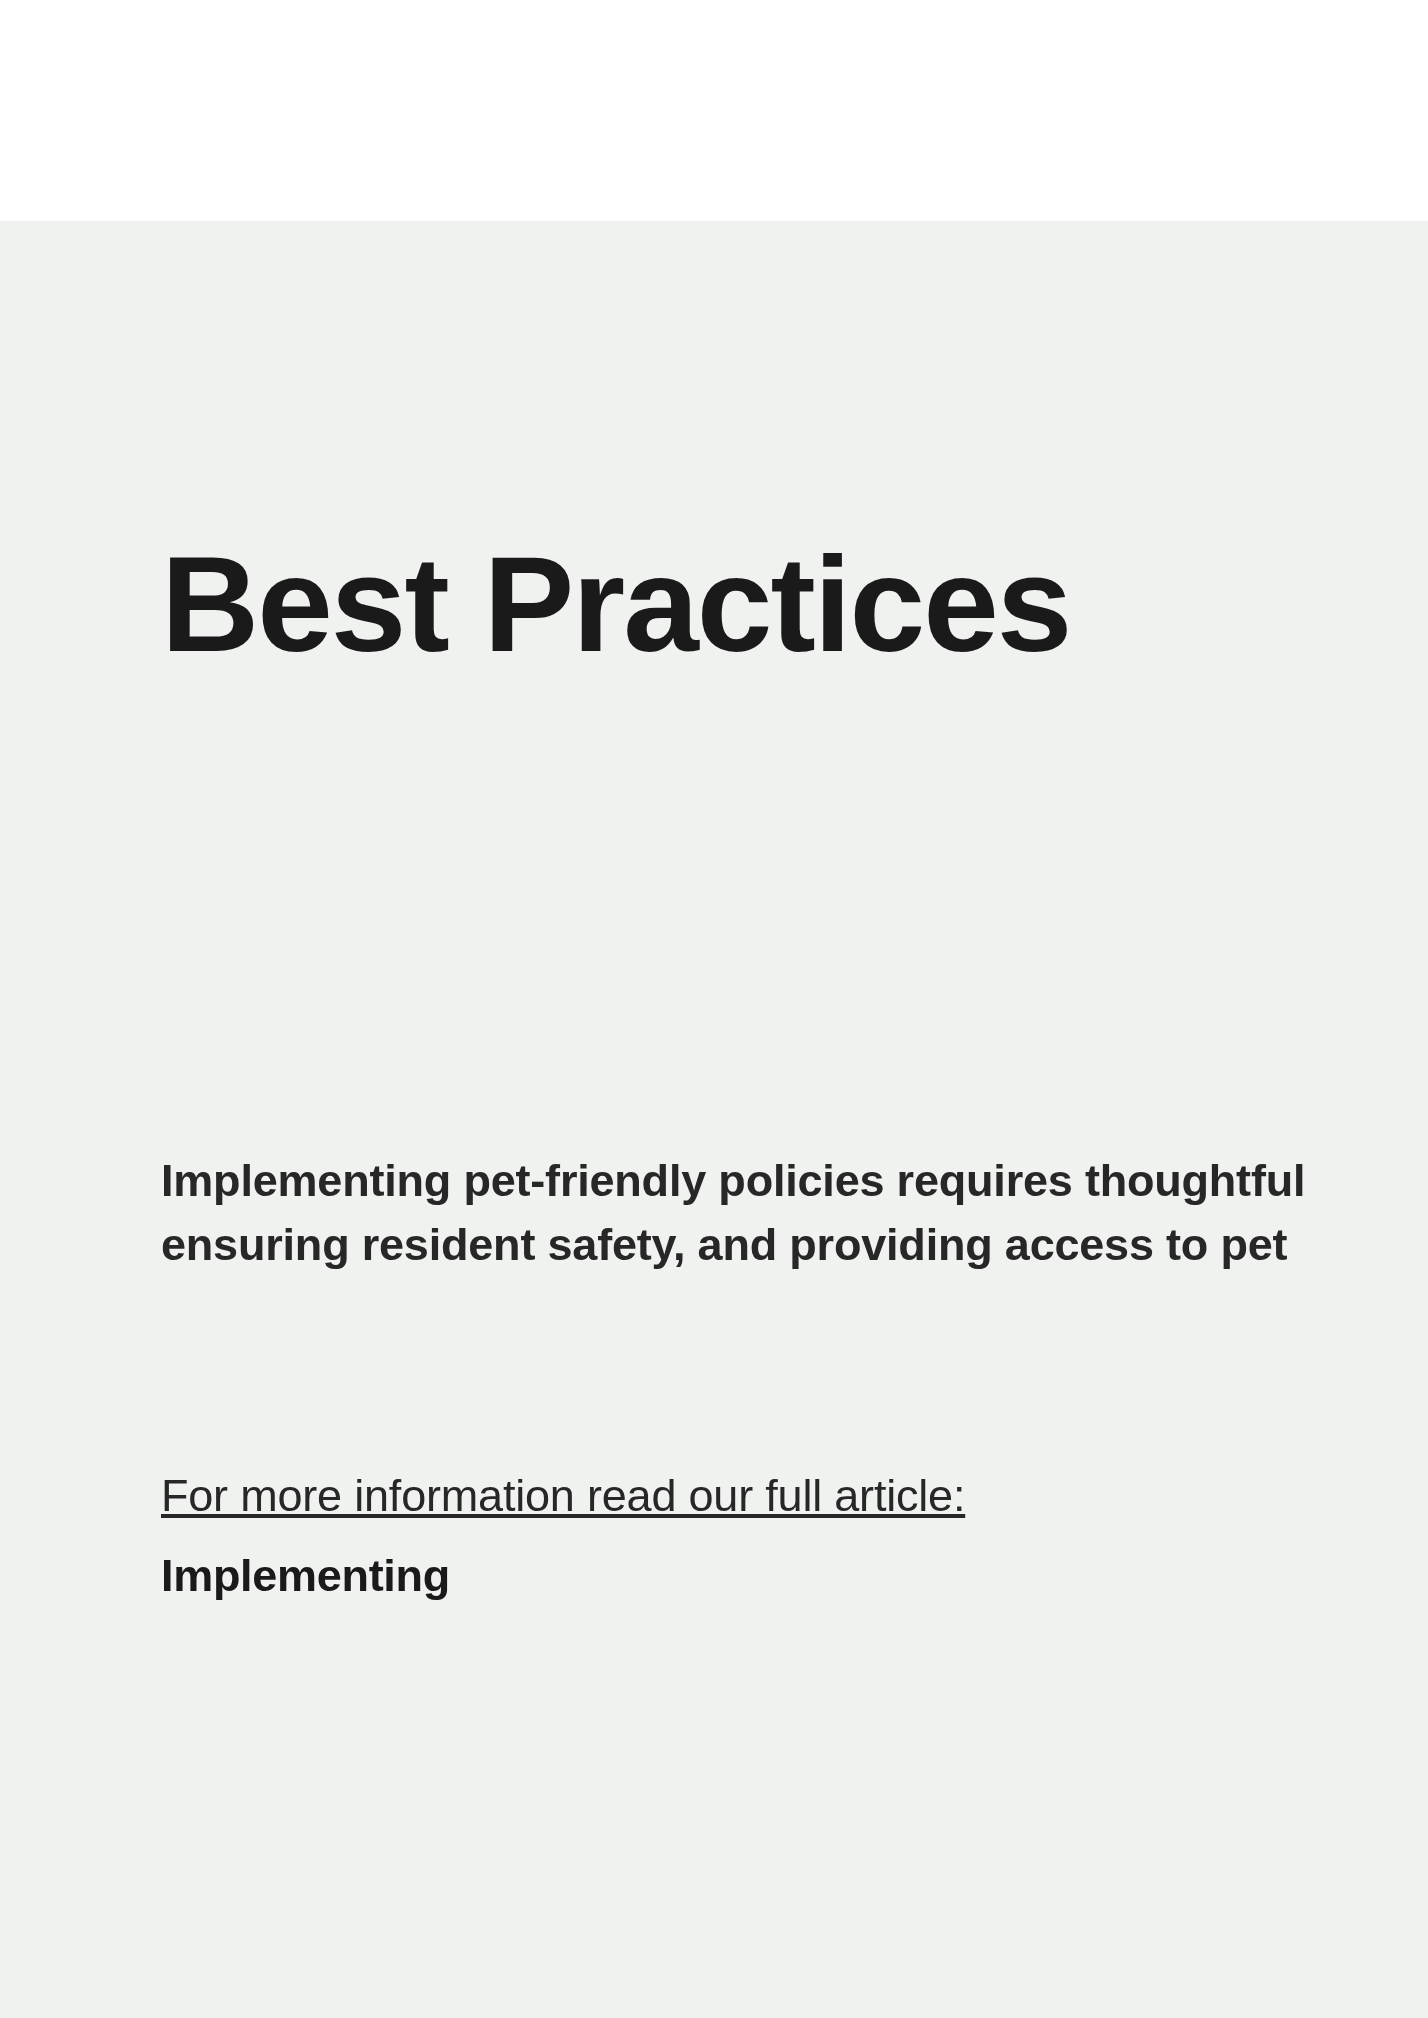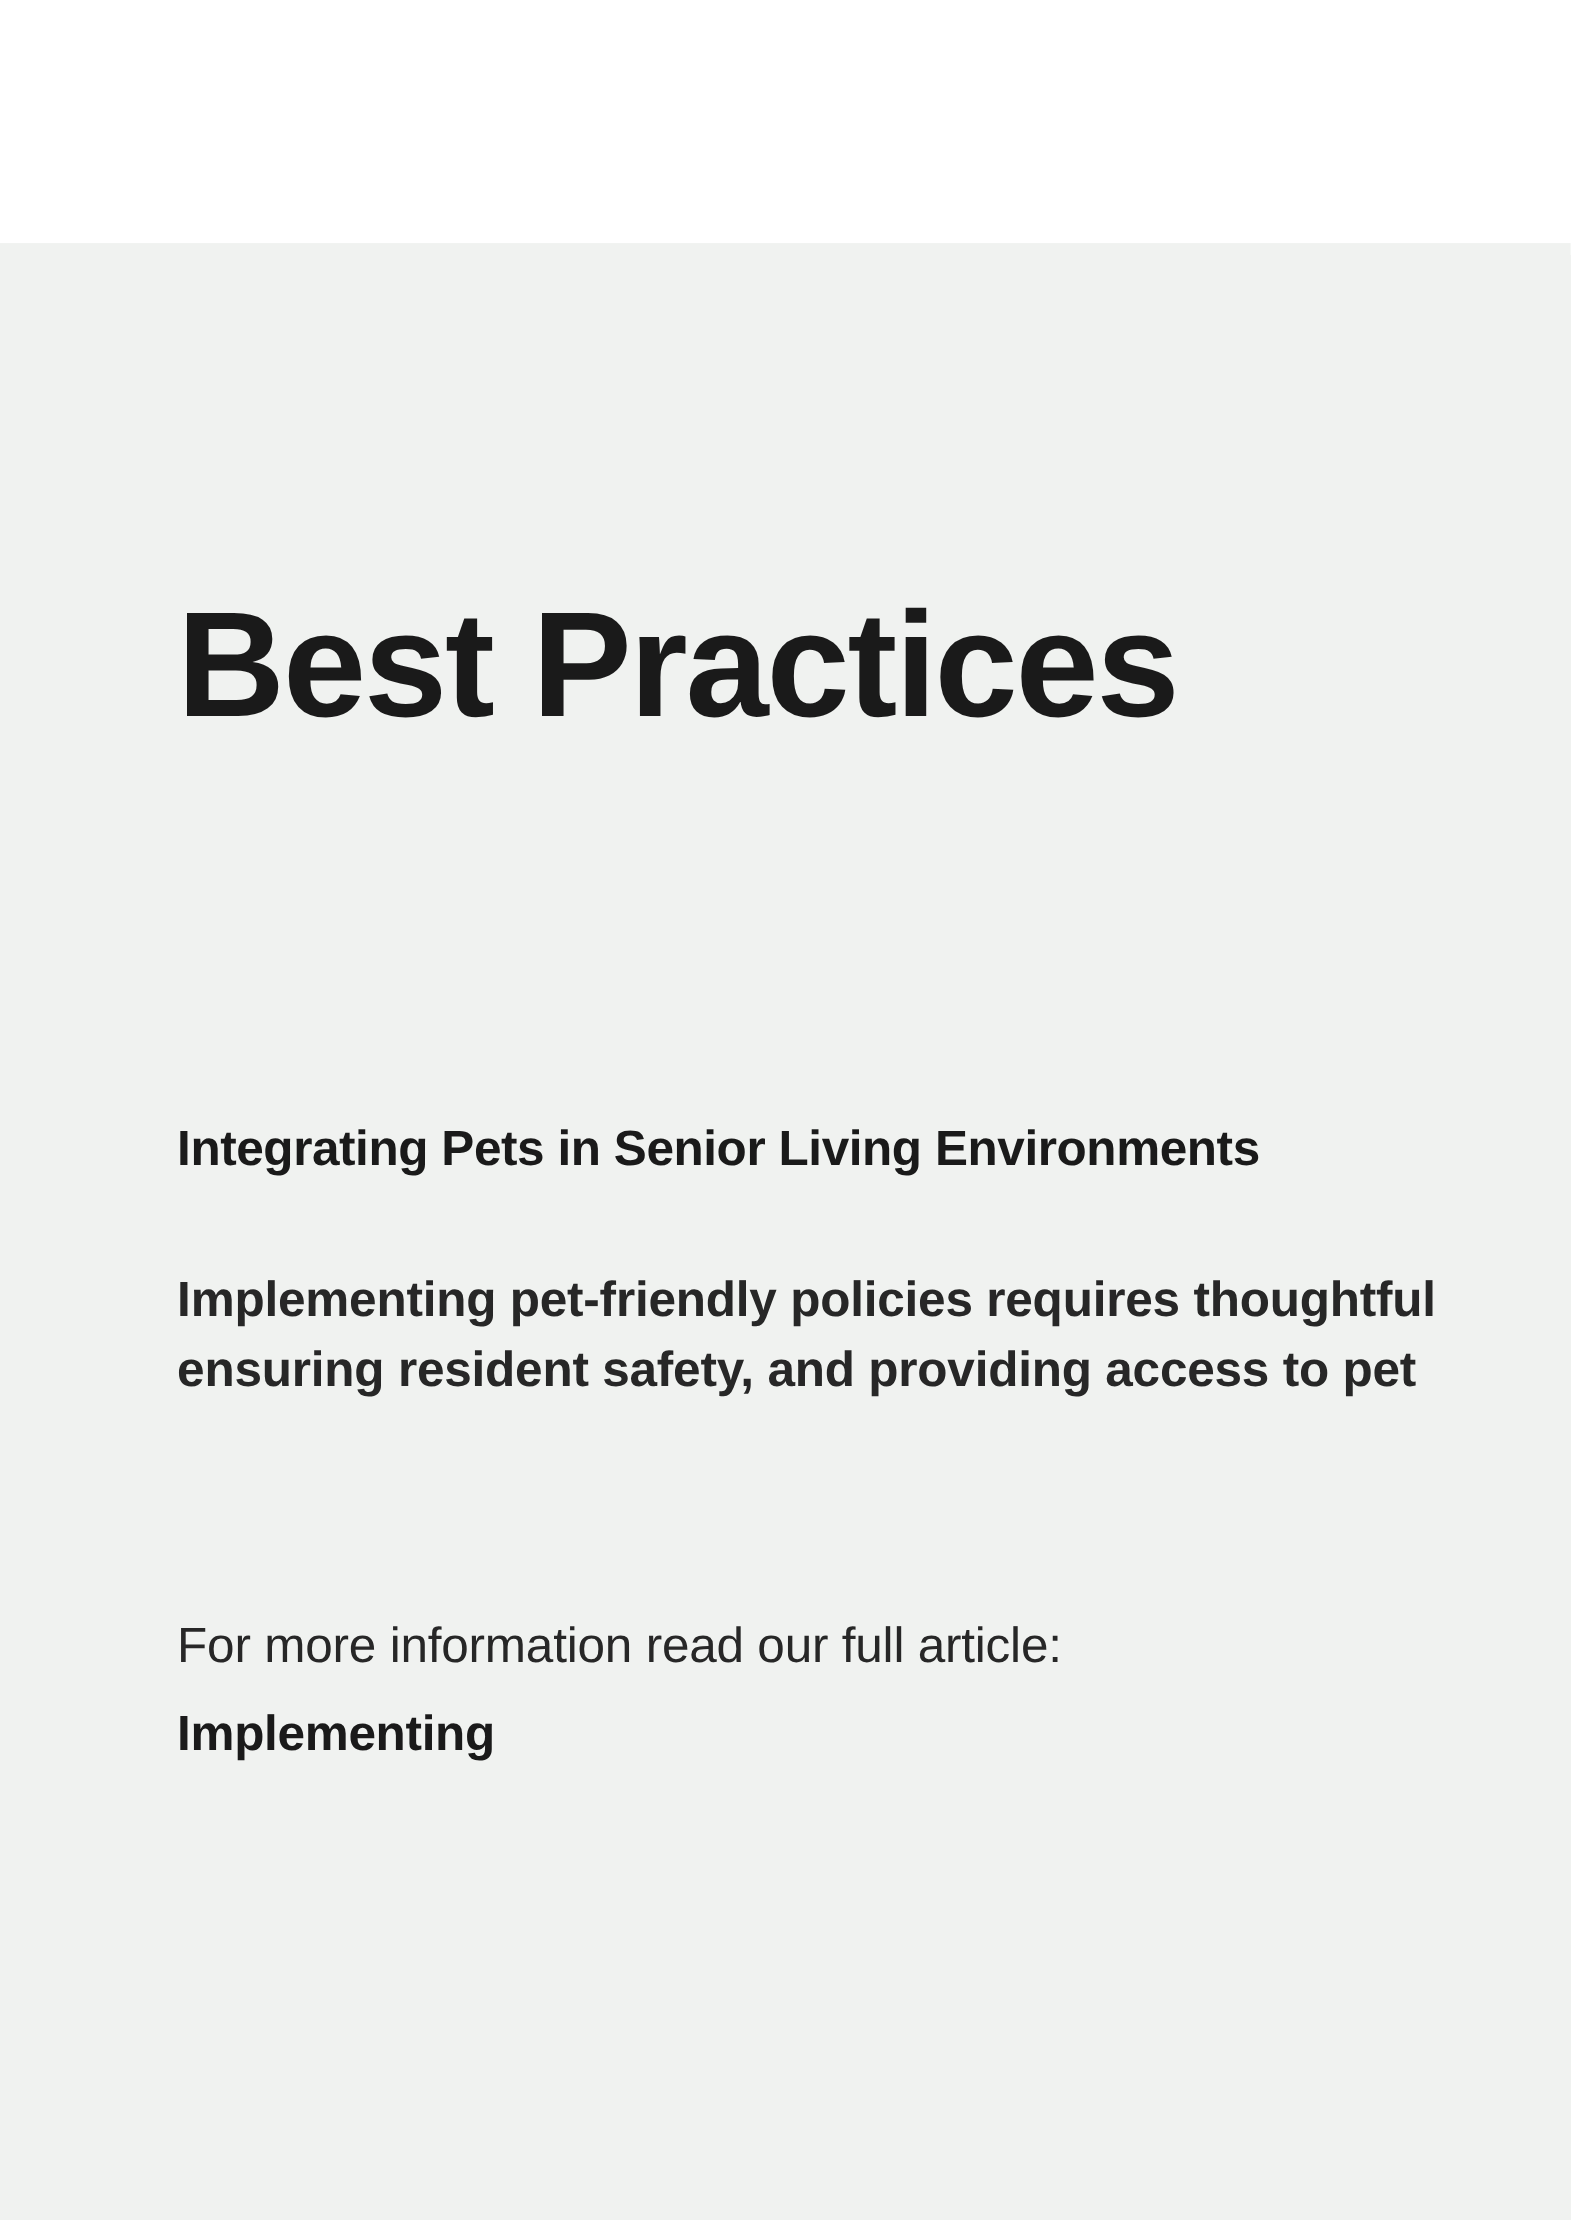--- a/index.html
+++ b/index.html
@@ -98,20 +98,21 @@
     width: 1200px;
   }
   .cta-lead {
     margin: 0;
     font-size: 45px;
     line-height: 64px;
     font-weight: 400;
     color: #272727;
     letter-spacing: -0.2px;
     white-space: nowrap;
+    text-decoration: underline;
   }
   .cta-article {
     margin: 0;
     padding-top: 16px;
     font-size: 45px;
     line-height: 64px;
     font-weight: 700;
     color: #1a1a1a;
     letter-spacing: -0.3px;
     width: 960px;
@@ -124,21 +125,20 @@
 </head>
 <body>
 
 <div class="page">
 
   <div class="card">
     <div class="card-inner">
 
       <h1 class="headline">Best Practices</h1>
 
-      <h2 class="subtitle">Integrating Pets in Senior Living Environments</h2>
 
       <p class="body-copy">
         <span class="line">Implementing pet-friendly policies requires thoughtful</span>
         <span class="line">ensuring resident safety, and providing access to pet</span>
       </p>
 
       <div class="cta">
         <p class="cta-lead">For more information read our full article:</p>
         <p class="cta-article">
           <span class="line">Implementing</span>

